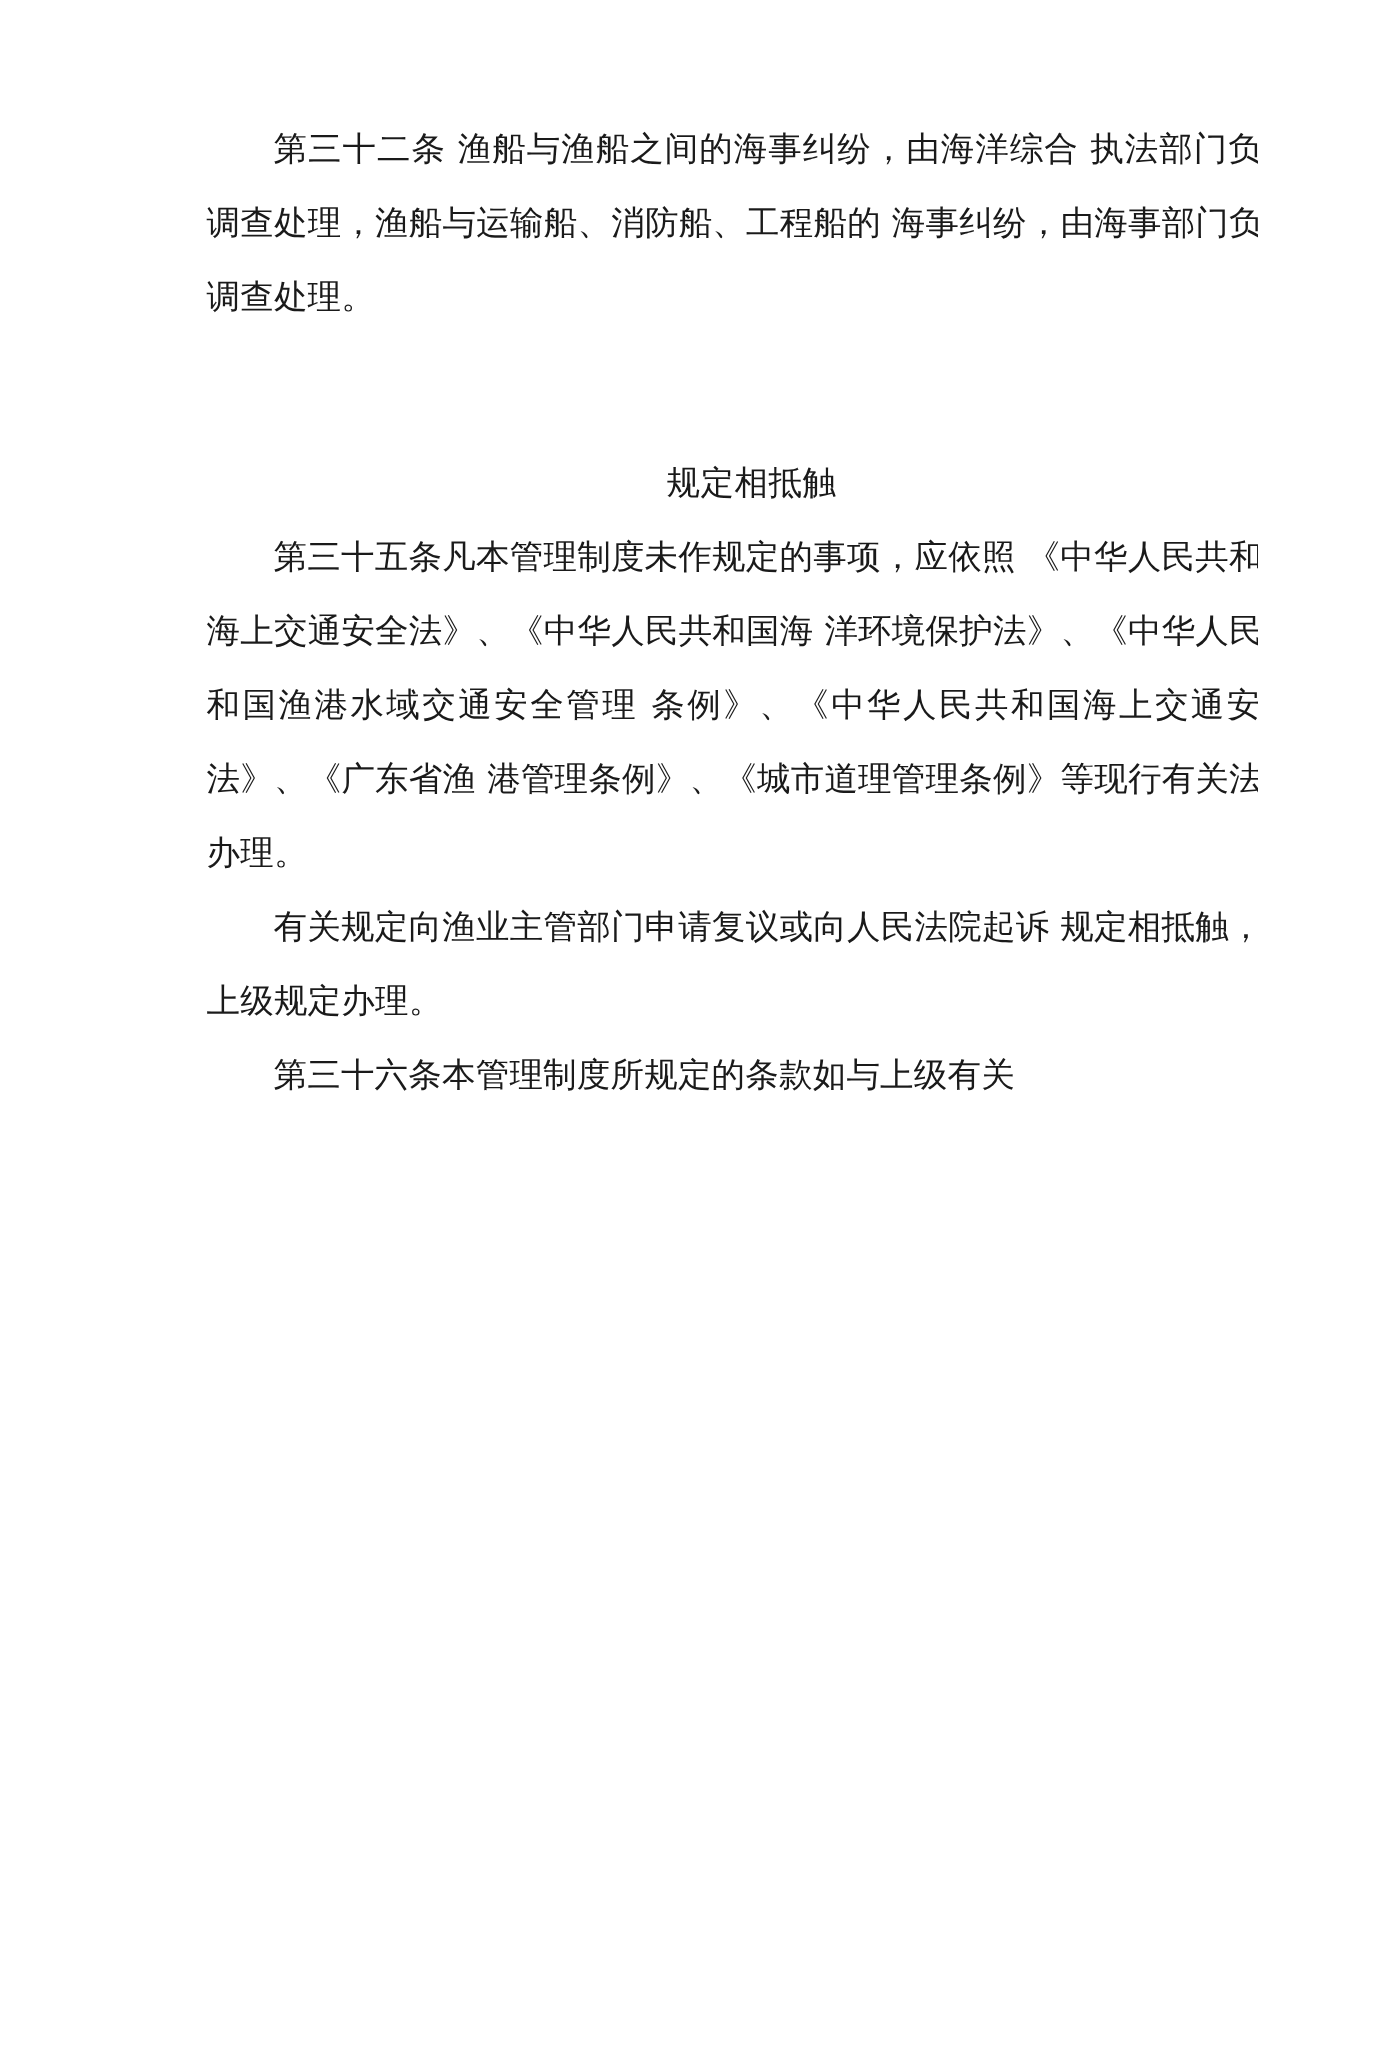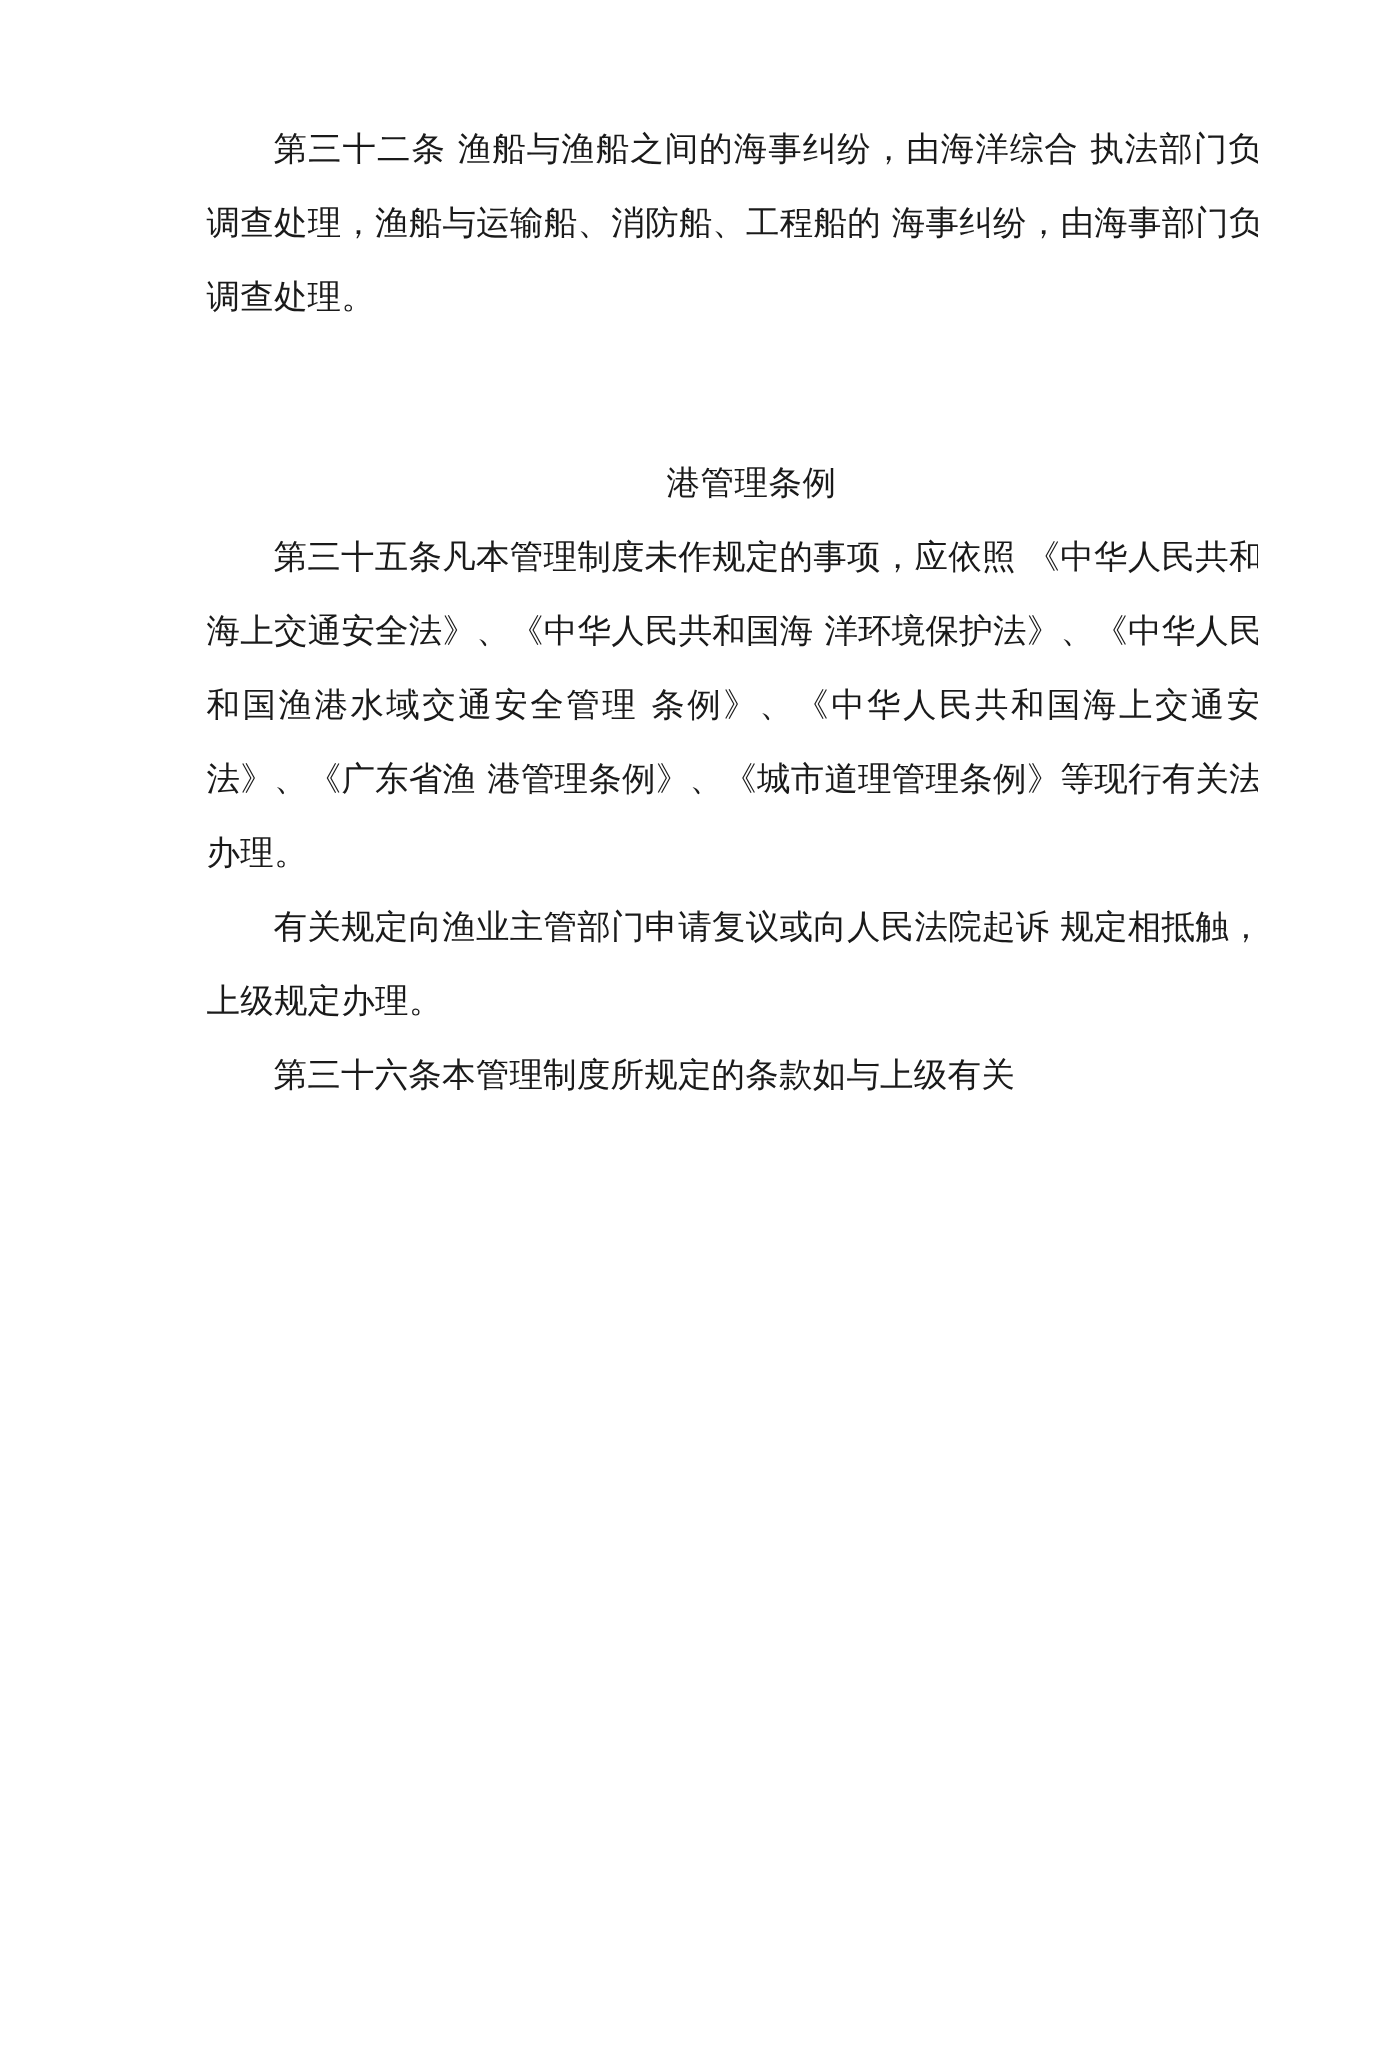--- a/index.html
+++ b/index.html
@@ -53,21 +53,21 @@
 
 <div class="page">
   <div class="doc-body">
 
     <p class="para indent">第三十二条  渔船与渔船之间的海事纠纷，由海洋综合  执法部门负责调查处理，渔船与运输船、消防船、工程船的 海事纠纷，由海事部门负责调查处理。</p>
 
 
 
     <div class="sp-1"></div>
 
-    <div class="chapter-heading">港管理条例</div>
+    <div class="chapter-heading">规定相抵触</div>
 
     <p class="para indent">第三十五条凡本管理制度未作规定的事项，应依照 《中华人民共和国海上交通安全法》、《中华人民共和国海 洋环境保护法》、《中华人民共和国渔港水域交通安全管理  条例》、《中华人民共和国海上交通安全法》、《广东省渔  港管理条例》、《城市道理管理条例》等现行有关法律办理。</p>
 
     <p class="para indent">有关规定向渔业主管部门申请复议或向人民法院起诉  规定相抵触，按上级规定办理。</p>
 
     <p class="para indent">第三十六条本管理制度所规定的条款如与上级有关</p>
 
   </div>
 </div>
 

